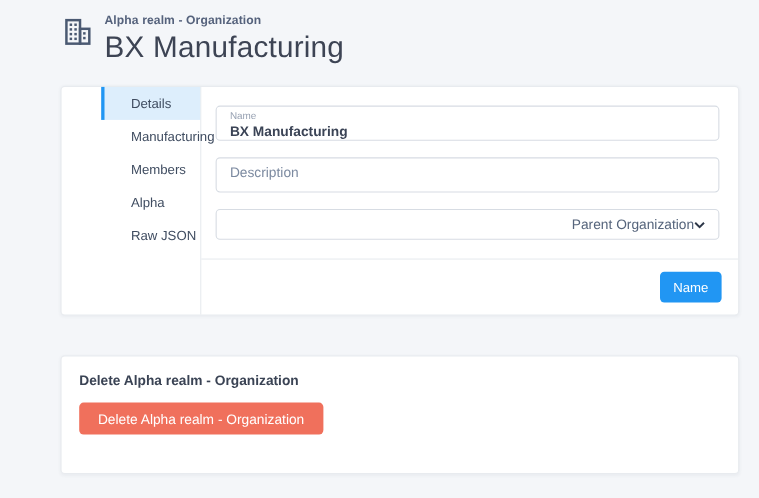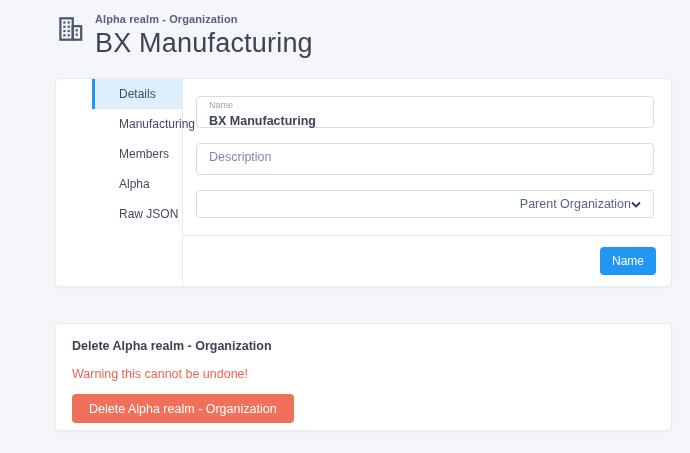--- a/index.html
+++ b/index.html
@@ -186,17 +186,16 @@
       </div>
 
       <div class="form-footer">
         <button class="save-btn">Name</button>
       </div>
     </div>
   </div>
 
   <div class="card danger-card">
     <div class="danger-heading">Delete Alpha realm - Organization</div>
-    <div class="danger-warning">Warning this cannot be undone!</div>
     <button class="delete-btn">Delete Alpha realm - Organization</button>
   </div>
 
 </div>
 
 </body></html>

